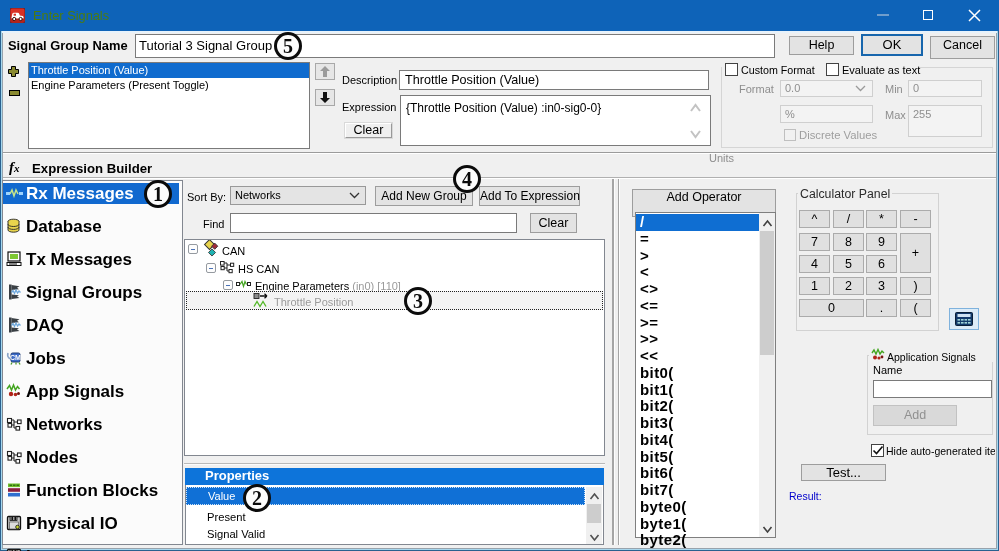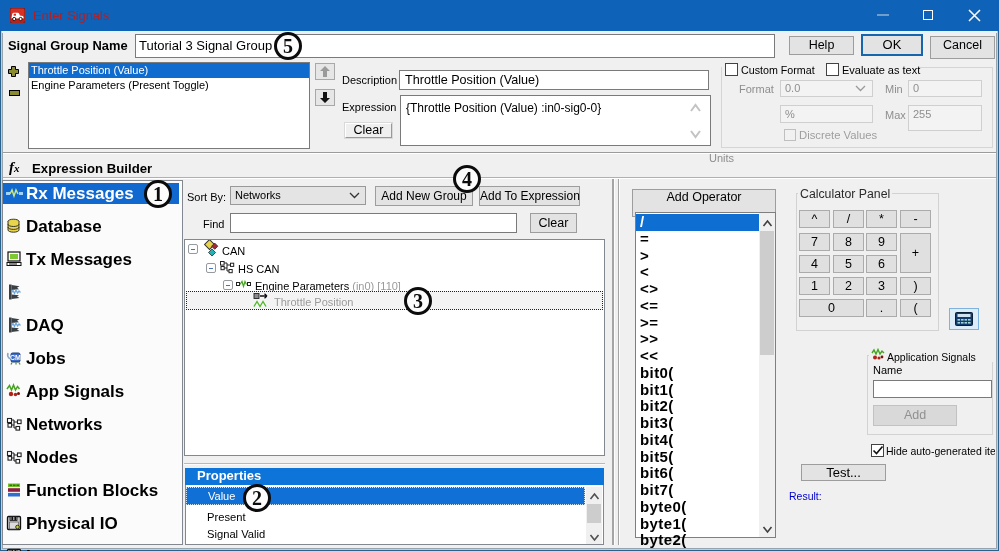--- a/index.html
+++ b/index.html
@@ -23,21 +23,21 @@
 .pm::after { content:""; position:absolute; left:2px; top:3.5px; width:4px; height:1.2px; background:#4a72b8; }
 .opr { height:16.76px; font-weight:bold; font-size:15px; letter-spacing:0.4px; color:#000; padding-left:4px; line-height:16px; }
 .cbtn { position:absolute; background:#e0e0e0; border:1px solid #ababab; text-align:center; font-size:12.5px; color:#000; }
 </style>
 </head>
 <body>
 <div id="win">
 
 <div class="a" style="left:0;top:0;width:999px;height:31px;background:#0e63b8;"></div>
 <div class="a" style="left:0;top:31px;width:999px;height:2px;background:#e7f2fb;"></div>
-<div class="a" style="left:33px;top:8px;font-size:12.8px;color:#b91c1c;">Enter Signals</div>
+<div class="a" style="left:33px;top:8px;font-size:12.8px;color:#4d7c0f;">Enter Signals</div>
 
 <svg style="left:10px;top:8px;" width="15" height="15" viewBox="0 0 15 15">
  <rect x="0" y="0" width="15" height="15" rx="2" fill="#d93025" stroke="#6c1512" stroke-width="0.8"></rect>
  <rect x="1" y="8" width="13" height="6" fill="#b3241c"></rect>
  <path d="M1.5 9.5 L2.2 6.2 Q2.5 4.8 4 4.8 L7.5 4.8 Q9 4.8 9.4 6.2 L9.8 7.6 L12.8 8.1 Q13.6 8.3 13.6 9.2 L13.6 10.6 L1.5 10.6 Z" fill="#fff"></path>
  <rect x="3.6" y="5.7" width="2.4" height="2" fill="#d93025"></rect>
  <circle cx="4.2" cy="11" r="1.6" fill="#fff" stroke="#3a0b08" stroke-width="1"></circle>
  <circle cx="10.6" cy="11" r="1.6" fill="#fff" stroke="#3a0b08" stroke-width="1"></circle>
 </svg>
 
@@ -105,21 +105,21 @@
 <div class="lbl dis" style="left:739px;top:83px;">Format</div>
 <div class="a" style="left:780px;top:80px;width:93px;height:17px;border:1px solid #cfcfcf;background:#f3f3f3;font-size:11px;color:#8e8e8e;line-height:15px;padding-left:4px;">0.0</div>
 <svg style="left:855px;top:85px;" width="11" height="7" viewBox="0 0 11 7">
       <path d="M1 1 L5.5 5.5 L10 1" stroke="#9a9a9a" stroke-width="1.3" fill="none"></path>
     </svg>
 <div class="lbl dis" style="left:885px;top:83px;">Min</div>
 <div class="a" style="left:908px;top:80px;width:74px;height:17px;border:1px solid #cfcfcf;background:#f3f3f3;font-size:11px;color:#8e8e8e;line-height:15px;padding-left:4px;">0</div>
 <div class="lbl dis" style="left:709px;top:109px;margin-top:43px;">Units</div>
 <div class="a" style="left:780px;top:105px;width:93px;height:18px;border:1px solid #cfcfcf;background:#f3f3f3;font-size:11px;color:#8e8e8e;line-height:16px;padding-left:4px;">%</div>
 <div class="lbl dis" style="left:885px;top:109px;">Max</div>
-<div class="a" style="left:908px;top:105px;width:74px;height:26px;border:1px solid #cfcfcf;background:#f3f3f3;font-size:11px;color:#8e8e8e;line-height:16px;padding-left:4px;">255</div>
+<div class="a" style="left:908px;top:105px;width:74px;height:32px;border:1px solid #cfcfcf;background:#f3f3f3;font-size:11px;color:#8e8e8e;line-height:16px;padding-left:4px;">255</div>
 <div class="cb" style="left:784px;top:129px;width:12px;height:12px;border-color:#bfbfbf;background:#f1f1f1;"></div>
 <div class="lbl dis" style="left:799px;top:129px;font-size:11.3px;color:#9e9e9e;">Discrete Values</div>
 
 <div class="sep" style="top:152px;"></div>
 <div class="a" style="left:9px;top:159px;font-family:'Liberation Serif',serif;font-style:italic;font-weight:bold;font-size:15px;">f<span style="font-size:11px;">x</span></div>
 <div class="lbl" style="left:32px;top:161px;font-weight:bold;font-size:13.2px;">Expression Builder</div>
 <div class="sep" style="top:177px;border-top-color:#b0b0b0;"></div>
 
 <div class="a" style="left:612px;top:179px;width:2px;height:366px;background:#a5a5a5;"></div>
 <div class="a" style="left:614px;top:179px;width:1px;height:366px;background:#fdfdfd;"></div>
@@ -156,20 +156,21 @@
         </svg>
         <span>Tx Messages</span>
       </div>
 <div class="sbi">
         <svg width="17" height="16" viewBox="0 0 17 16">
           <rect x="3" y="0.5" width="2.6" height="15" fill="#3a3f44"></rect>
           <path d="M5.6 1 L13.5 2.2 L11 3.8 L13 5.2 L5.6 6 Z" fill="#3a3f44"></path>
           <path d="M5.6 10.5 L13 11.3 L11 12.6 L13.5 14 L5.6 15 Z" fill="#3a3f44"></path>
           <path d="M5.5 8.5 L7 6.5 L8.5 9.5 L10 6 L11.5 9 L13 7 L14.5 8.5" stroke="#6fa8dc" stroke-width="1.3" fill="none"></path>
         </svg>
+        <span>Signal Groups</span>
       </div>
 <div class="sbi">
         <svg width="17" height="16" viewBox="0 0 17 16">
           <rect x="3" y="0.5" width="2.6" height="15" fill="#3a3f44"></rect>
           <path d="M5.6 1 L13.5 2.2 L11 3.8 L13 5.2 L5.6 6 Z" fill="#3a3f44"></path>
           <path d="M5.6 10.5 L13 11.3 L11 12.6 L13.5 14 L5.6 15 Z" fill="#3a3f44"></path>
           <path d="M5.5 8.5 L7 6.5 L8.5 9.5 L10 6 L11.5 9 L13 7 L14.5 8.5" stroke="#6fa8dc" stroke-width="1.3" fill="none"></path>
         </svg>
         <span>DAQ</span>
       </div>
@@ -311,21 +312,21 @@
         <rect x="1" y="0.5" width="5" height="5" fill="#8a8a8a" stroke="#222" stroke-width="0.9"></rect>
         <path d="M7 3 H14 M14 3 L11.5 0.8 M14 3 L11.5 5.2" stroke="#111" stroke-width="1.3" fill="none"></path>
         <path d="M1 13.5 L4 8.5 L7 13.5 L10 8.5 L13 13.5" stroke="#55b82a" stroke-width="1.4" fill="none"></path>
       </svg>
  <div class="trow" style="left:274px;top:296px;color:#9a9a9a;">Throttle Position</div>
 </div>
 
 <div class="a" style="left:184px;top:463px;width:421px;height:1px;background:#b9b9b9;"></div>
 <div class="a" style="left:184px;top:464px;width:421px;height:1px;background:#fbfbfb;"></div>
 <div class="a" style="left:185px;top:468px;width:419px;height:77px;background:#fff;border:1px solid #828790;"></div>
-<div class="a" style="left:185px;top:468px;width:419px;height:17px;background:#0d74da;color:#fff;font-weight:bold;font-size:13px;line-height:16px;padding-left:12px;">Properties</div>
+<div class="a" style="left:185px;top:468px;width:419px;height:17px;background:#0d74da;color:#fff;font-weight:bold;font-size:13px;line-height:16px;padding-left:20px;">Properties</div>
 <div class="a" style="left:186px;top:487px;width:399px;height:18px;background:#1070d6;border:1px dotted #cde3f7;color:#fff;font-size:11px;line-height:16px;padding-left:21px;">Value</div>
 <div class="lbl" style="left:207px;top:511px;font-size:11.2px;">Present</div>
 <div class="lbl" style="left:207px;top:528px;font-size:11.2px;">Signal Valid</div>
 <div class="a" style="left:207px;top:544px;width:50px;height:1px;background:#888;"></div>
 
 <div class="a" style="left:586px;top:487px;width:16px;height:57px;background:#f0f0f0;"></div>
 <svg style="left:589px;top:492px;" width="11" height="9" viewBox="0 0 11 9">
       <path d="M1.5 7 L5.5 2 L9.5 7" stroke="#505050" stroke-width="1.6" fill="none"></path>
     </svg>
 <div class="a" style="left:587px;top:504px;width:14px;height:19px;background:#cdcdcd;"></div>

